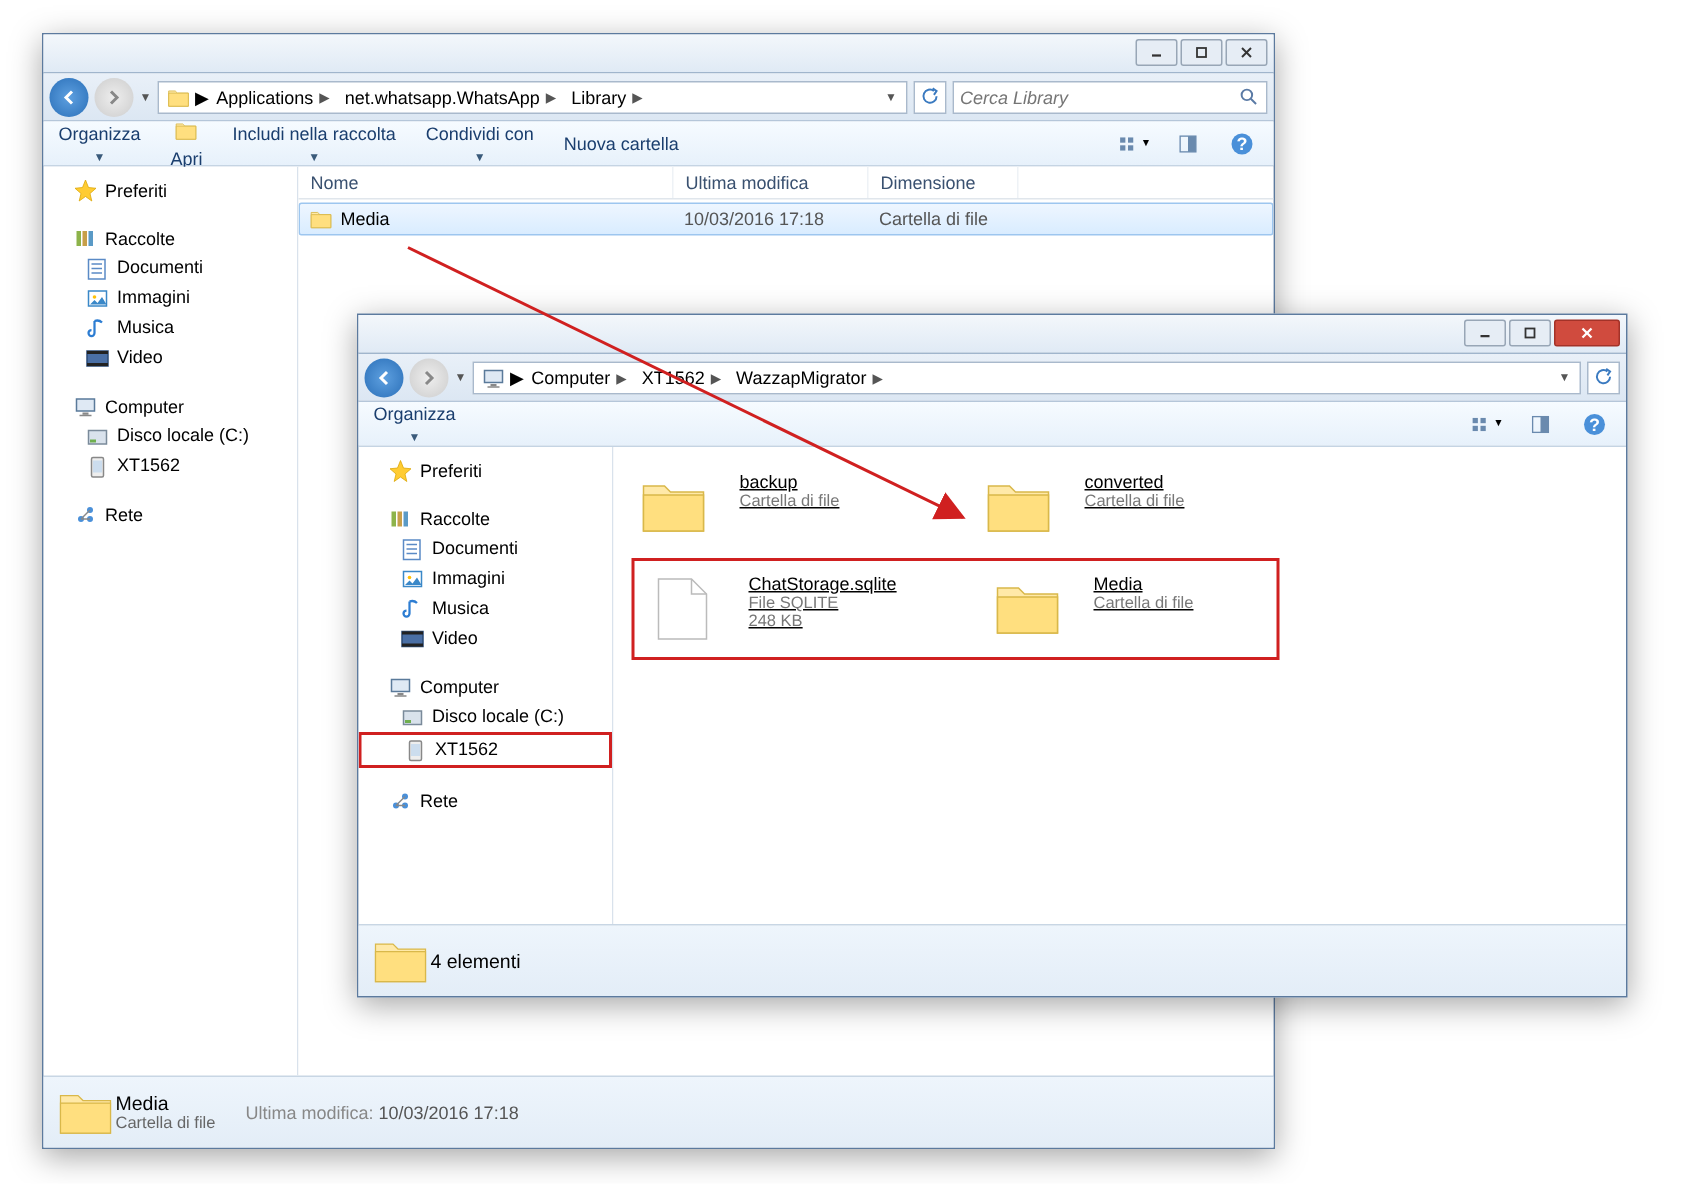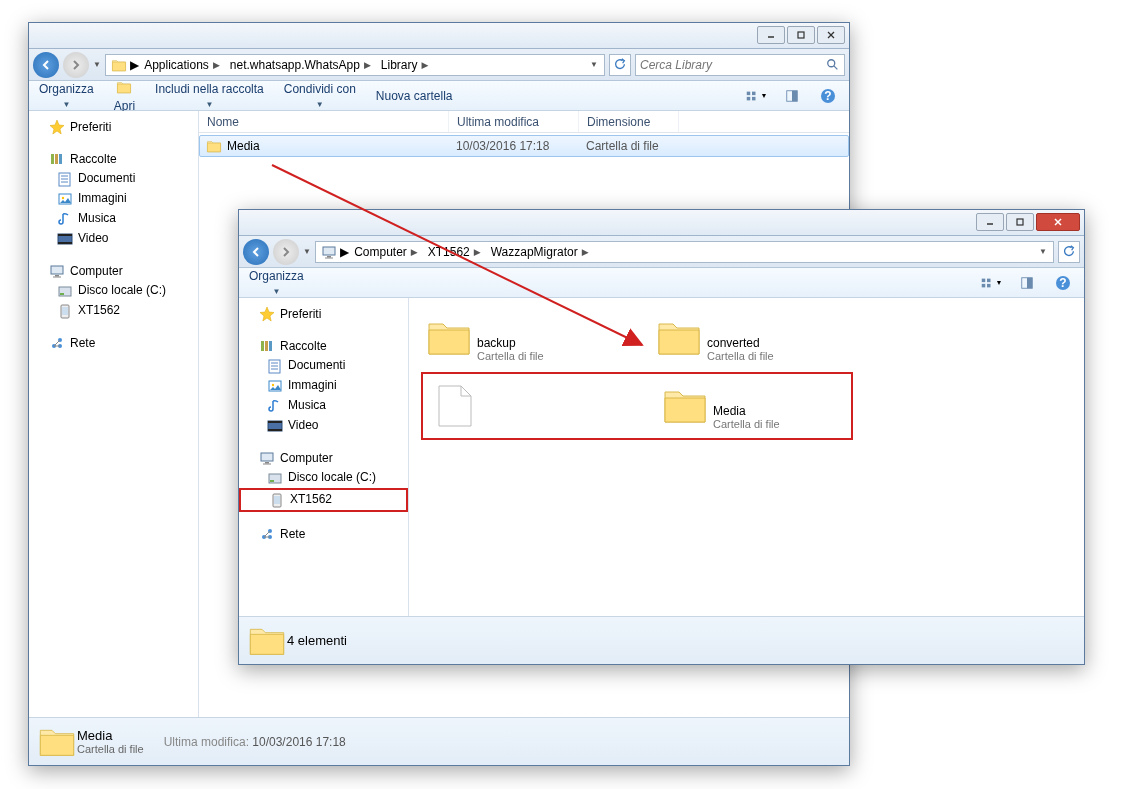--- a/index.html
+++ b/index.html
@@ -78,21 +78,21 @@
 .col-h.name { width:250px; } .col-h.mod { width:130px; } .col-h.type { width:120px; flex:1; } .col-h.size { width:100px; }
 
 .list-area { flex:1; padding:2px 0; overflow:auto; }
 .list-row { display:flex; align-items:center; height:22px; padding:0 6px; cursor:pointer; }
 .list-row.selected { background: linear-gradient(#eef6ff,#d9ecff); border:1px solid #9dc6ef; border-radius:2px; }
 .list-row .c-name { width:250px; display:flex; align-items:center; gap:5px; }
 .list-row .c-mod { width:130px; color:#555; }
 .list-row .c-type { flex:1; color:#555; }
 
 .tile-area { flex:1; padding: 12px; display:flex; flex-wrap:wrap; align-content:flex-start; gap: 6px 40px; }
-.tile { width: 190px; display:flex; align-items:flex-end; gap:4px; padding:4px; cursor:pointer; }
+.tile { width: 190px; display:flex; align-items:flex-start; gap:20px; padding:4px; cursor:pointer;text-decoration:underline; }
 .tile .big-ic { width:48px; height:48px; flex-shrink:0; display:flex; align-items:center; justify-content:center; }
 .tile .meta { display:flex; flex-direction:column; }
 .tile .meta .name { color:#000; }
 .tile .meta .sub { color:#777; font-size:11px; }
 .highlight-group { border: 2px solid #d02020; padding: 4px; display:flex; gap:40px; }
 
 .statusbar { height: 48px; background: linear-gradient(#eef5fc,#e3edf7); border-top:1px solid #c8d6e4; display:flex; align-items:center; padding:4px 8px; }
 .statusbar .big-ic { width:40px; height:40px; }
 .statusbar .stat-text { display:flex; flex-direction:column; }
 .statusbar .stat-text .s1 { font-size:13px; }
@@ -643,20 +643,25 @@
               <span class="sub">Cartella di file</span>
             </div>
         </div>
         <div class="highlight-group">
           <div class="tile">
             <div class="big-ic">
                 <svg viewBox="0 0 48 48">
                   <use href="#file-icon"></use>
                 </svg>
               </div>
+            <div class="meta">
+                <span class="name">ChatStorage.sqlite</span>
+                <span class="sub">File SQLITE</span>
+                <span class="sub">248 KB</span>
+              </div>
           </div>
           <div class="tile">
             <div class="big-ic">
                 <svg viewBox="0 0 48 48">
                   <use href="#folder-big"></use>
                 </svg>
               </div>
             <div class="meta">
                 <span class="name">Media</span>
                 <span class="sub">Cartella di file</span>

